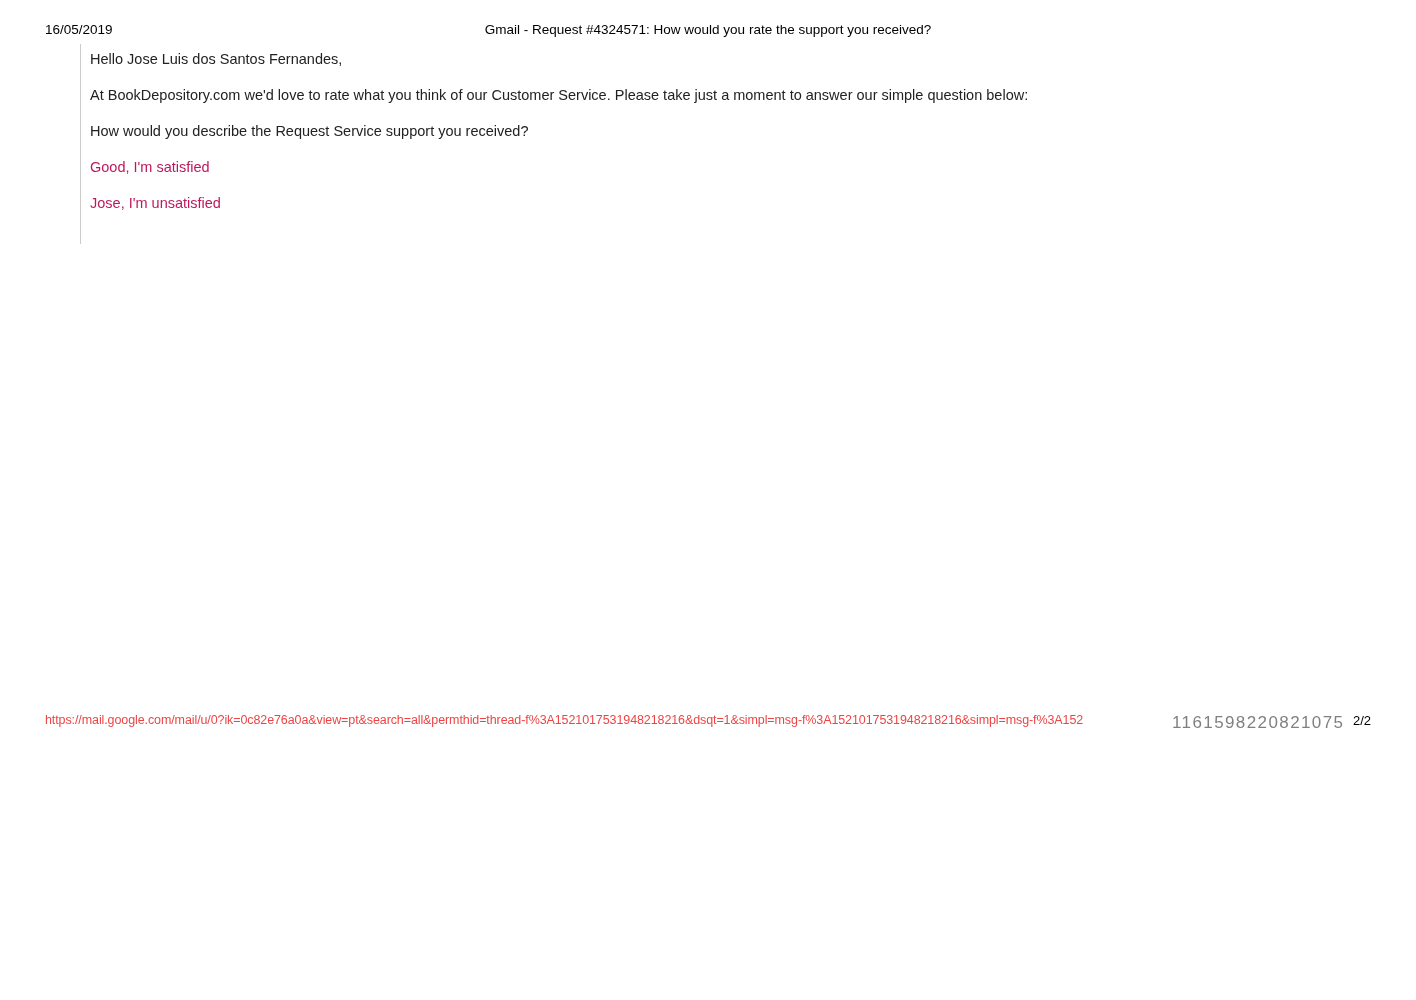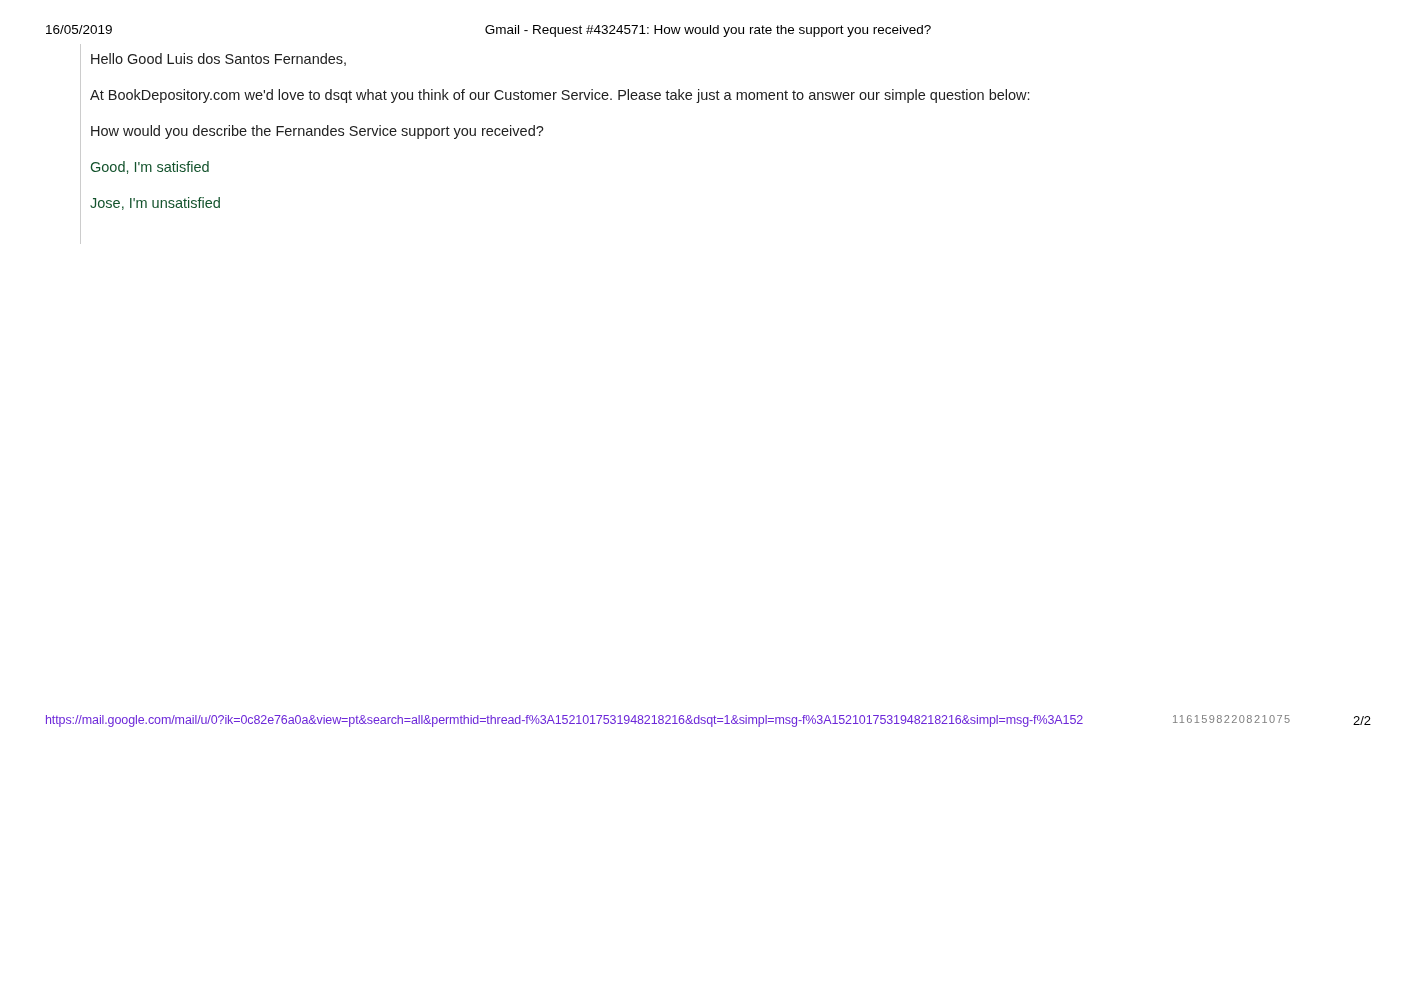--- a/index.html
+++ b/index.html
@@ -79,47 +79,47 @@
     white-space: nowrap;
   }
   .para.greeting { margin-top: 6px; }
   .link-line {
     font-size: 14.5px;
     line-height: 18px;
     margin: 0 0 18px 0;
     white-space: nowrap;
   }
   .mail-link {
-    color: #14532d;
+    color: #be185d;
     text-decoration: none;
     cursor: pointer;
   }
 
   
   .page-footer {
     position: absolute;
     left: 0;
     bottom: 22px;
     width: 1416px;
     height: 18px;
   }
   .footer-url {
     position: absolute;
     left: 45px;
     top: 0;
     font-size: 12.5px;
-    color: #6d28d9;
+    color: #ef4444;
     white-space: nowrap;
     letter-spacing: -0.1px;
   }
   .footer-overlap {
     position: absolute;
     left: 1172px;
     top: 0;
-    font-size: 11px;
+    font-size: 17px;
     color: #6a6a6a;
     white-space: nowrap;
     letter-spacing: 1.4px;
     opacity: 0.85;
   }
   .footer-page {
     position: absolute;
     right: 45px;
     top: 0;
     font-size: 13px;
@@ -133,23 +133,23 @@
 <div class="page">
 
   <div class="page-header">
     <div class="header-date">16/05/2019</div>
     <div class="header-title">Gmail - Request #4324571: How would you rate the support you received?</div>
   </div>
 
   <div class="mail-body">
     <div class="quote-bar"></div>
     <div class="mail-content">
-      <p class="para greeting">Hello Good Luis dos Santos Fernandes,</p>
-      <p class="para">At BookDepository.com we'd love to dsqt what you think of our Customer Service. Please take just a moment to answer our simple question below:</p>
-      <p class="para">How would you describe the Fernandes Service support you received?</p>
+      <p class="para greeting">Hello Jose Luis dos Santos Fernandes,</p>
+      <p class="para">At BookDepository.com we'd love to rate what you think of our Customer Service. Please take just a moment to answer our simple question below:</p>
+      <p class="para">How would you describe the Request Service support you received?</p>
       <p class="link-line">
         <a class="mail-link" href="#">Good, I'm satisfied</a>
       </p>
       <p class="link-line">
         <a class="mail-link" href="#">Jose, I'm unsatisfied</a>
       </p>
     </div>
   </div>
 
   <div class="page-footer">

